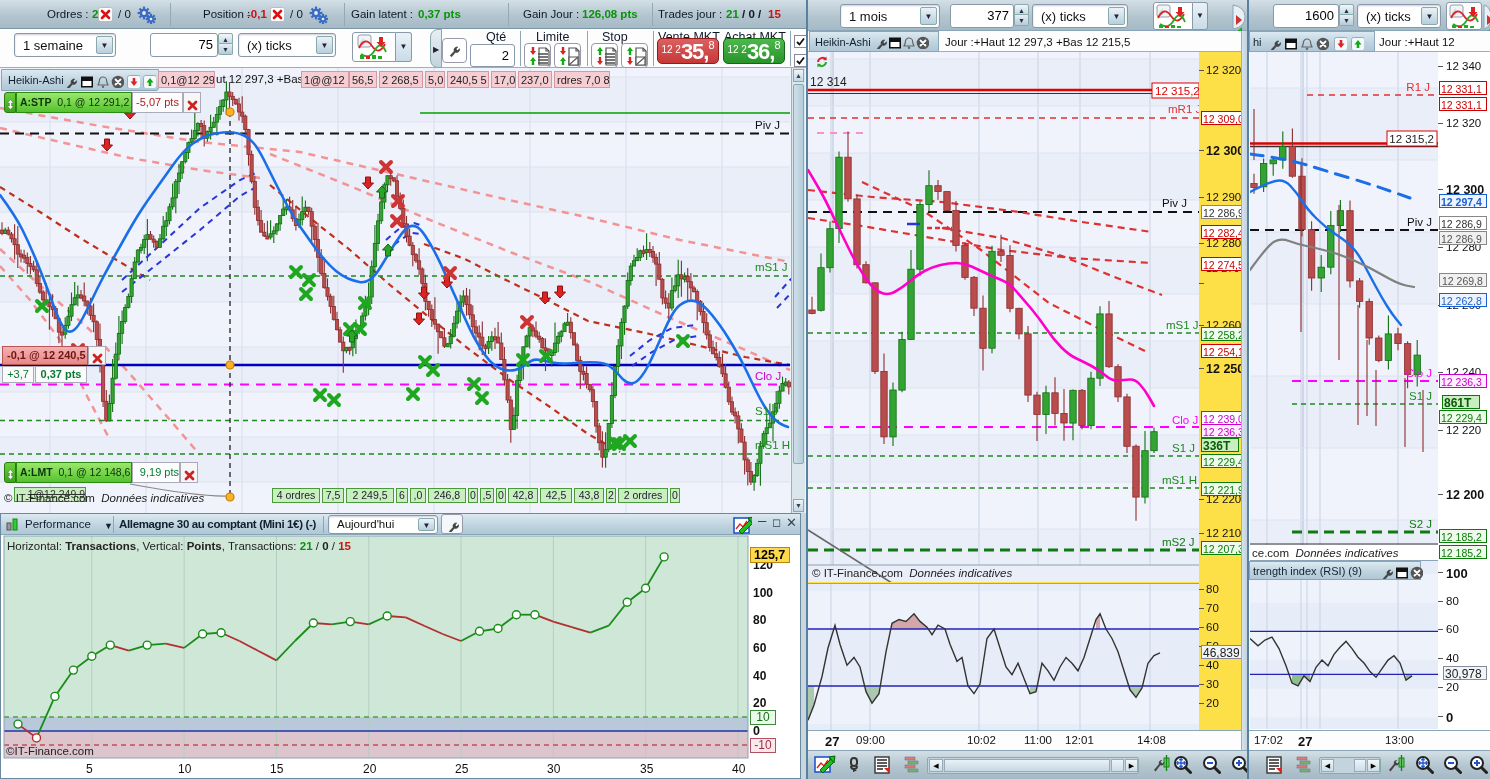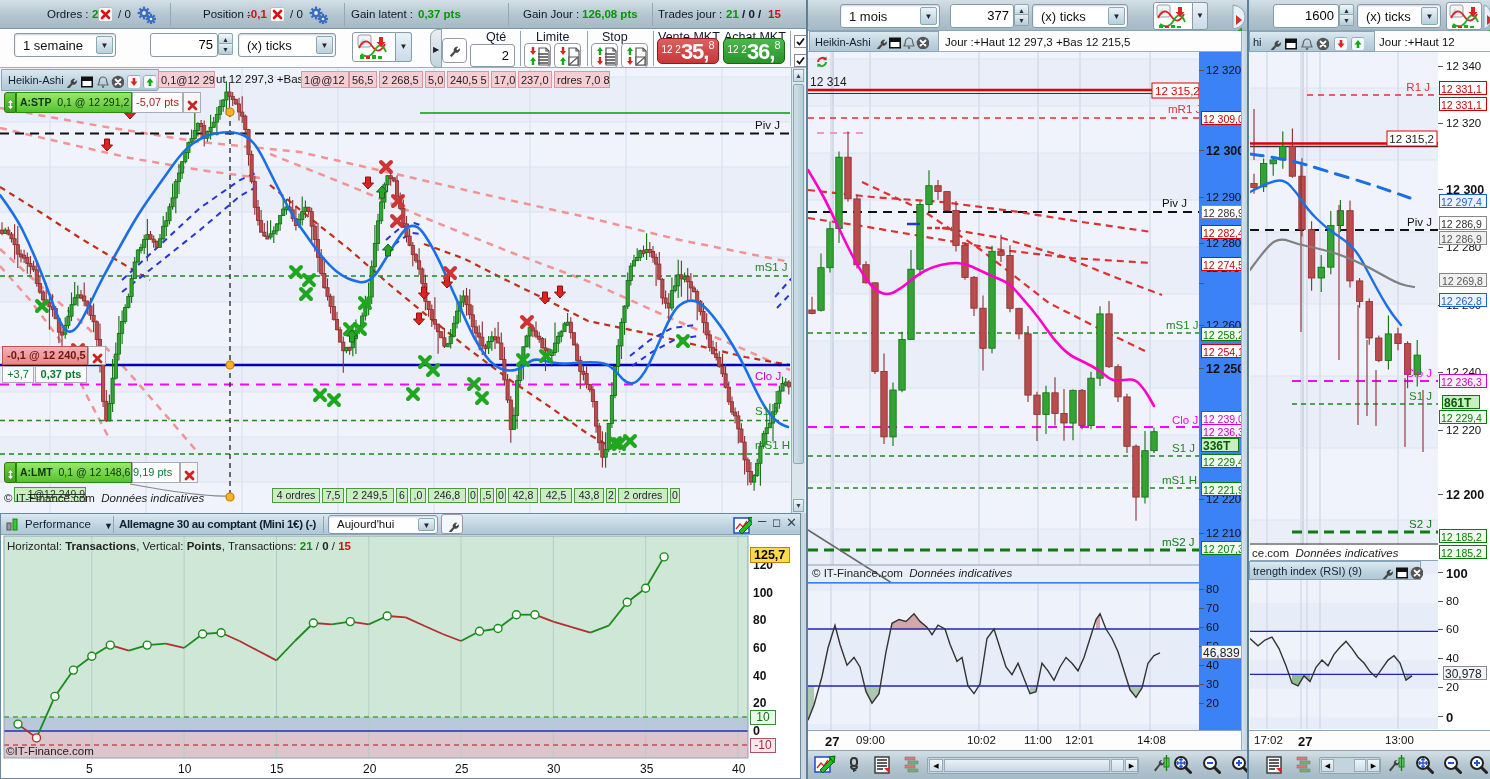--- a/index.html
+++ b/index.html
@@ -893,21 +893,21 @@
 <div class="abs" style="left:2px;top:346px;width:86px;height:19px;background:linear-gradient(#f3b0b0,#e88888);border:1px solid #b55;font-size:11px;font-weight:bold;color:#6d1515;line-height:17px;padding-left:4px;white-space:nowrap;overflow:hidden">-0,1 @ 12 240,5</div>
 <div class="abs" style="left:88px;top:346px;width:18px;height:19px;background:#f6f6f6;border:1px solid #aab;text-align:center;padding:3px 3px"><svg width="11" height="11" viewBox="0 0 11 11" style="">
       <path d="M2 2 L9 9 M9 2 L2 9" stroke="#c22" stroke-width="2.8" stroke-linecap="round"></path>
     </svg></div>
 <div class="abs" style="left:2px;top:366px;width:32px;height:17px;background:#fbfbfb;border:1px solid #aab;font-size:11px;color:#087a35;line-height:15px;text-align:center">+3,7</div>
 <div class="abs" style="left:35px;top:366px;width:52px;height:17px;background:#fbfbfb;border:1px solid #aab;font-size:11px;font-weight:bold;color:#087a35;line-height:15px;text-align:center">0,37 pts</div>
 <div class="abs" style="left:4px;top:462px;width:12px;height:21px;background:linear-gradient(#6ecf3e,#3aa51a);border:1px solid #2a7a10;border-radius:3px 0 0 3px;padding:3px 0px"><svg width="11" height="11" viewBox="0 0 18 18">
       <path d="M9 1 L14 6.5 L10.8 6.5 L10.8 11.5 L14 11.5 L9 17 L4 11.5 L7.2 11.5 L7.2 6.5 L4 6.5 z" fill="#fff" stroke="#2a7a2a" stroke-width="0.8"></path>
     </svg></div>
 <div class="abs" style="left:16px;top:462px;width:116px;height:21px;background:linear-gradient(#9ae86a,#55c230);border:1px solid #2a8a12;font-size:10.5px;line-height:19px;padding-left:3px;color:#0c330c;white-space:nowrap;overflow:hidden"><b>A:LMT</b>&nbsp; 0,1 @ 12 148,6</div>
-<div class="abs" style="left:132px;top:462px;width:48px;height:21px;background:#fdfdfd;border:1px solid #aab;font-size:11px;color:#087a35;line-height:19px;text-align:left">9,19 pts</div>
+<div class="abs" style="left:132px;top:462px;width:48px;height:21px;background:#fdfdfd;border:1px solid #aab;font-size:11px;color:#087a35;line-height:19px;text-align:right">9,19 pts</div>
 <div class="abs" style="left:180px;top:462px;width:18px;height:21px;background:#f6f6f6;border:1px solid #aab;text-align:center;padding:4px 3px"><svg width="11" height="11" viewBox="0 0 11 11" style="">
       <path d="M2 2 L9 9 M9 2 L2 9" stroke="#c22" stroke-width="2.8" stroke-linecap="round"></path>
     </svg></div>
 <div class="abs" style="left:14px;top:487px;width:72px;height:15px;background:#c9efc0;border:1px solid #4a9a3a;font-size:10.5px;color:#333;line-height:13px;text-align:right;text-decoration:line-through">1@12 249,9</div>
 <div class="abs" style="left:272px;top:488px;width:48px;height:15px;background:#c9efc0;border:1px solid #4a9a3a;font-size:10.5px;color:#223;line-height:13px;text-align:center;white-space:nowrap;overflow:hidden">4 ordres</div>
 <div class="abs" style="left:322px;top:488px;width:22px;height:15px;background:#c9efc0;border:1px solid #4a9a3a;font-size:10.5px;color:#223;line-height:13px;text-align:center;white-space:nowrap;overflow:hidden">7,5</div>
 <div class="abs" style="left:346px;top:488px;width:48px;height:15px;background:#c9efc0;border:1px solid #4a9a3a;font-size:10.5px;color:#223;line-height:13px;text-align:center;white-space:nowrap;overflow:hidden">2 249,5</div>
 <div class="abs" style="left:396px;top:488px;width:12px;height:15px;background:#c9efc0;border:1px solid #4a9a3a;font-size:10.5px;color:#223;line-height:13px;text-align:center;white-space:nowrap;overflow:hidden">6</div>
 <div class="abs" style="left:410px;top:488px;width:16px;height:15px;background:#c9efc0;border:1px solid #4a9a3a;font-size:10.5px;color:#223;line-height:13px;text-align:center;white-space:nowrap;overflow:hidden">,0</div>
 <div class="abs" style="left:428px;top:488px;width:38px;height:15px;background:#c9efc0;border:1px solid #4a9a3a;font-size:10.5px;color:#223;line-height:13px;text-align:center;white-space:nowrap;overflow:hidden">246,8</div>
@@ -1039,21 +1039,21 @@
 <span class="abs" style="left:85px;top:248px;font-size:12px;color:#111">5</span>
 <span class="abs" style="left:177px;top:248px;font-size:12px;color:#111">10</span>
 <span class="abs" style="left:269px;top:248px;font-size:12px;color:#111">15</span>
 <span class="abs" style="left:362px;top:248px;font-size:12px;color:#111">20</span>
 <span class="abs" style="left:454px;top:248px;font-size:12px;color:#111">25</span>
 <span class="abs" style="left:546px;top:248px;font-size:12px;color:#111">30</span>
 <span class="abs" style="left:639px;top:248px;font-size:12px;color:#111">35</span>
 <span class="abs" style="left:731px;top:248px;font-size:12px;color:#111">40</span>
 <span class="abs" style="left:5px;top:231px;font-size:11.5px;color:#222">©IT-Finance.com</span>
 </div>
-<div class="abs" style="left:806px;top:0;width:441px;height:779px;background:#3b82f6;border-left:2px solid #5a80a0;">
+<div class="abs" style="left:806px;top:0;width:441px;height:779px;background:#fde047;border-left:2px solid #5a80a0;">
 <div class="tb-grad" style="position:absolute;left:0;top:0;width:100%;height:31px;border-bottom:1px solid #8aa5b8"></div>
 <div style="position:absolute;left:32px;top:4px;width:100px;height:24px;background:#fff;border:1px solid #8899aa;border-radius:3px;box-shadow:inset 0 1px 2px #ccd;">
       <span style="position:absolute;left:8px;top:3.9399999999999995px;font-size:13px;color:#111">1 mois</span>
       <div style="position:absolute;right:2px;top:2px;bottom:2px;width:17px;background:linear-gradient(#eaf2f8,#b9cfdd);border:1px solid #8aa;border-radius:2px;text-align:center;font-size:8px;color:#223;line-height:18px">▼</div>
     </div>
 <div class="abs" style="left:142px;top:4px;width:64px;height:24px;background:#fff;border:1px solid #8899aa;border-radius:3px;font-size:13px;text-align:right;line-height:22px;padding-right:4px">377</div>
 <span class="abs" style="left:206px;top:4px"><div style="display:inline-block;vertical-align:top;width:15px;height:24px"><div style="height:11px;background:linear-gradient(#f2f7fa,#c6d8e4);border:1px solid #8aa;border-radius:2px 2px 0 0;font-size:7px;line-height:11px;text-align:center;color:#234">▲</div><div style="height:11px;background:linear-gradient(#e6eff5,#b6cad8);border:1px solid #8aa;border-top:none;border-radius:0 0 2px 2px;font-size:7px;line-height:11px;text-align:center;color:#234">▼</div></div></span>
 <div style="position:absolute;left:224px;top:4px;width:96px;height:24px;background:#fff;border:1px solid #8899aa;border-radius:3px;box-shadow:inset 0 1px 2px #ccd;">
       <span style="position:absolute;left:8px;top:3.9399999999999995px;font-size:13px;color:#111">(x) ticks</span>
       <div style="position:absolute;right:2px;top:2px;bottom:2px;width:17px;background:linear-gradient(#eaf2f8,#b9cfdd);border:1px solid #8aa;border-radius:2px;text-align:center;font-size:8px;color:#223;line-height:18px">▼</div>
@@ -1518,21 +1518,21 @@
 <span class="abs" style="left:197px;top:299px;font-size:11.5px;font-weight:normal;color:#111">12 260</span>
 <span class="abs" style="left:189px;top:305px;width:5px;border-top:1px solid #555"></span>
 <span class="abs" style="left:197px;top:366px;font-size:11.5px;font-weight:normal;color:#111">12 240</span>
 <span class="abs" style="left:189px;top:372px;width:5px;border-top:1px solid #555"></span>
 <span class="abs" style="left:197px;top:424px;font-size:11.5px;font-weight:normal;color:#111">12 220</span>
 <span class="abs" style="left:189px;top:430px;width:5px;border-top:1px solid #555"></span>
 <span class="abs" style="left:197px;top:488px;font-size:12.5px;font-weight:bold;color:#111">12 200</span>
 <span class="abs" style="left:189px;top:494px;width:5px;border-top:1px solid #555"></span>
 <div style="position:absolute;left:190px;top:81px;width:48px;height:14px;background:#fff;border:1px solid #cc0000;font-size:10.5px;color:#cc0000;font-weight:normal;line-height:14px;padding-left:1px;box-sizing:border-box;white-space:nowrap">12 331,1</div>
 <div style="position:absolute;left:190px;top:97px;width:48px;height:14px;background:#fff;border:1px solid #cc0000;font-size:10.5px;color:#cc0000;font-weight:normal;line-height:14px;padding-left:1px;box-sizing:border-box;white-space:nowrap">12 331,1</div>
-<div style="position:absolute;left:190px;top:194px;width:48px;height:14px;background:#eef4ff;border:1px solid #1a5fd0;font-size:10.5px;color:#1a5fd0;font-weight:normal;line-height:14px;padding-left:1px;box-sizing:border-box;white-space:nowrap">12 297,4</div>
+<div style="position:absolute;left:190px;top:194px;width:48px;height:14px;background:#eef4ff;border:1px solid #1a5fd0;font-size:10.5px;color:#1a5fd0;font-weight:bold;line-height:14px;padding-left:1px;box-sizing:border-box;white-space:nowrap">12 297,4</div>
 <div style="position:absolute;left:190px;top:216px;width:48px;height:14px;background:#fff;border:1px solid #888;font-size:10.5px;color:#333;font-weight:normal;line-height:14px;padding-left:1px;box-sizing:border-box;white-space:nowrap">12 286,9</div>
 <div style="position:absolute;left:190px;top:231px;width:48px;height:14px;background:#f0f0f0;border:1px solid #888;font-size:10.5px;color:#555;font-weight:normal;line-height:14px;padding-left:1px;box-sizing:border-box;white-space:nowrap">12 286,9</div>
 <div style="position:absolute;left:190px;top:273px;width:48px;height:14px;background:#f0f0f0;border:1px solid #888;font-size:10.5px;color:#555;font-weight:normal;line-height:14px;padding-left:2px;box-sizing:border-box;white-space:nowrap">12 269,8</div>
 <div style="position:absolute;left:190px;top:293px;width:48px;height:14px;background:#eef4ff;border:1px solid #1a5fd0;font-size:10.5px;color:#1a5fd0;font-weight:normal;line-height:14px;padding-left:1px;box-sizing:border-box;white-space:nowrap">12 262,8</div>
 <div style="position:absolute;left:190px;top:374px;width:48px;height:14px;background:#ffeeff;border:1px solid #cc00cc;font-size:10.5px;color:#cc00cc;font-weight:normal;line-height:14px;padding-left:1px;box-sizing:border-box;white-space:nowrap">12 236,3</div>
 <div style="position:absolute;left:190px;top:410px;width:48px;height:14px;background:#eefbea;border:1px solid #0a7a0a;font-size:10.5px;color:#0a7a0a;font-weight:normal;line-height:14px;padding-left:1px;box-sizing:border-box;white-space:nowrap">12 229,4</div>
 <div style="position:absolute;left:190px;top:529px;width:48px;height:14px;background:#eefbea;border:1px solid #0a7a0a;font-size:10.5px;color:#0a7a0a;font-weight:normal;line-height:14px;padding-left:1px;box-sizing:border-box;white-space:nowrap">12 185,2</div>
 <div style="position:absolute;left:190px;top:545px;width:48px;height:14px;background:#eefbea;border:1px solid #0a7a0a;font-size:10.5px;color:#0a7a0a;font-weight:normal;line-height:14px;padding-left:1px;box-sizing:border-box;white-space:nowrap">12 185,2</div>
 <div style="position:absolute;left:193px;top:395px;width:38px;height:14px;background:#c9efc0;border:1px solid #0a7a0a;font-size:12px;color:#0a5a0a;font-weight:bold;line-height:14px;padding-left:1px;box-sizing:border-box;white-space:nowrap">861T</div>
 <span class="abs" style="left:3px;top:547px;font-size:11.5px;color:#222">ce.com&nbsp; <i>Données indicatives</i></span>

